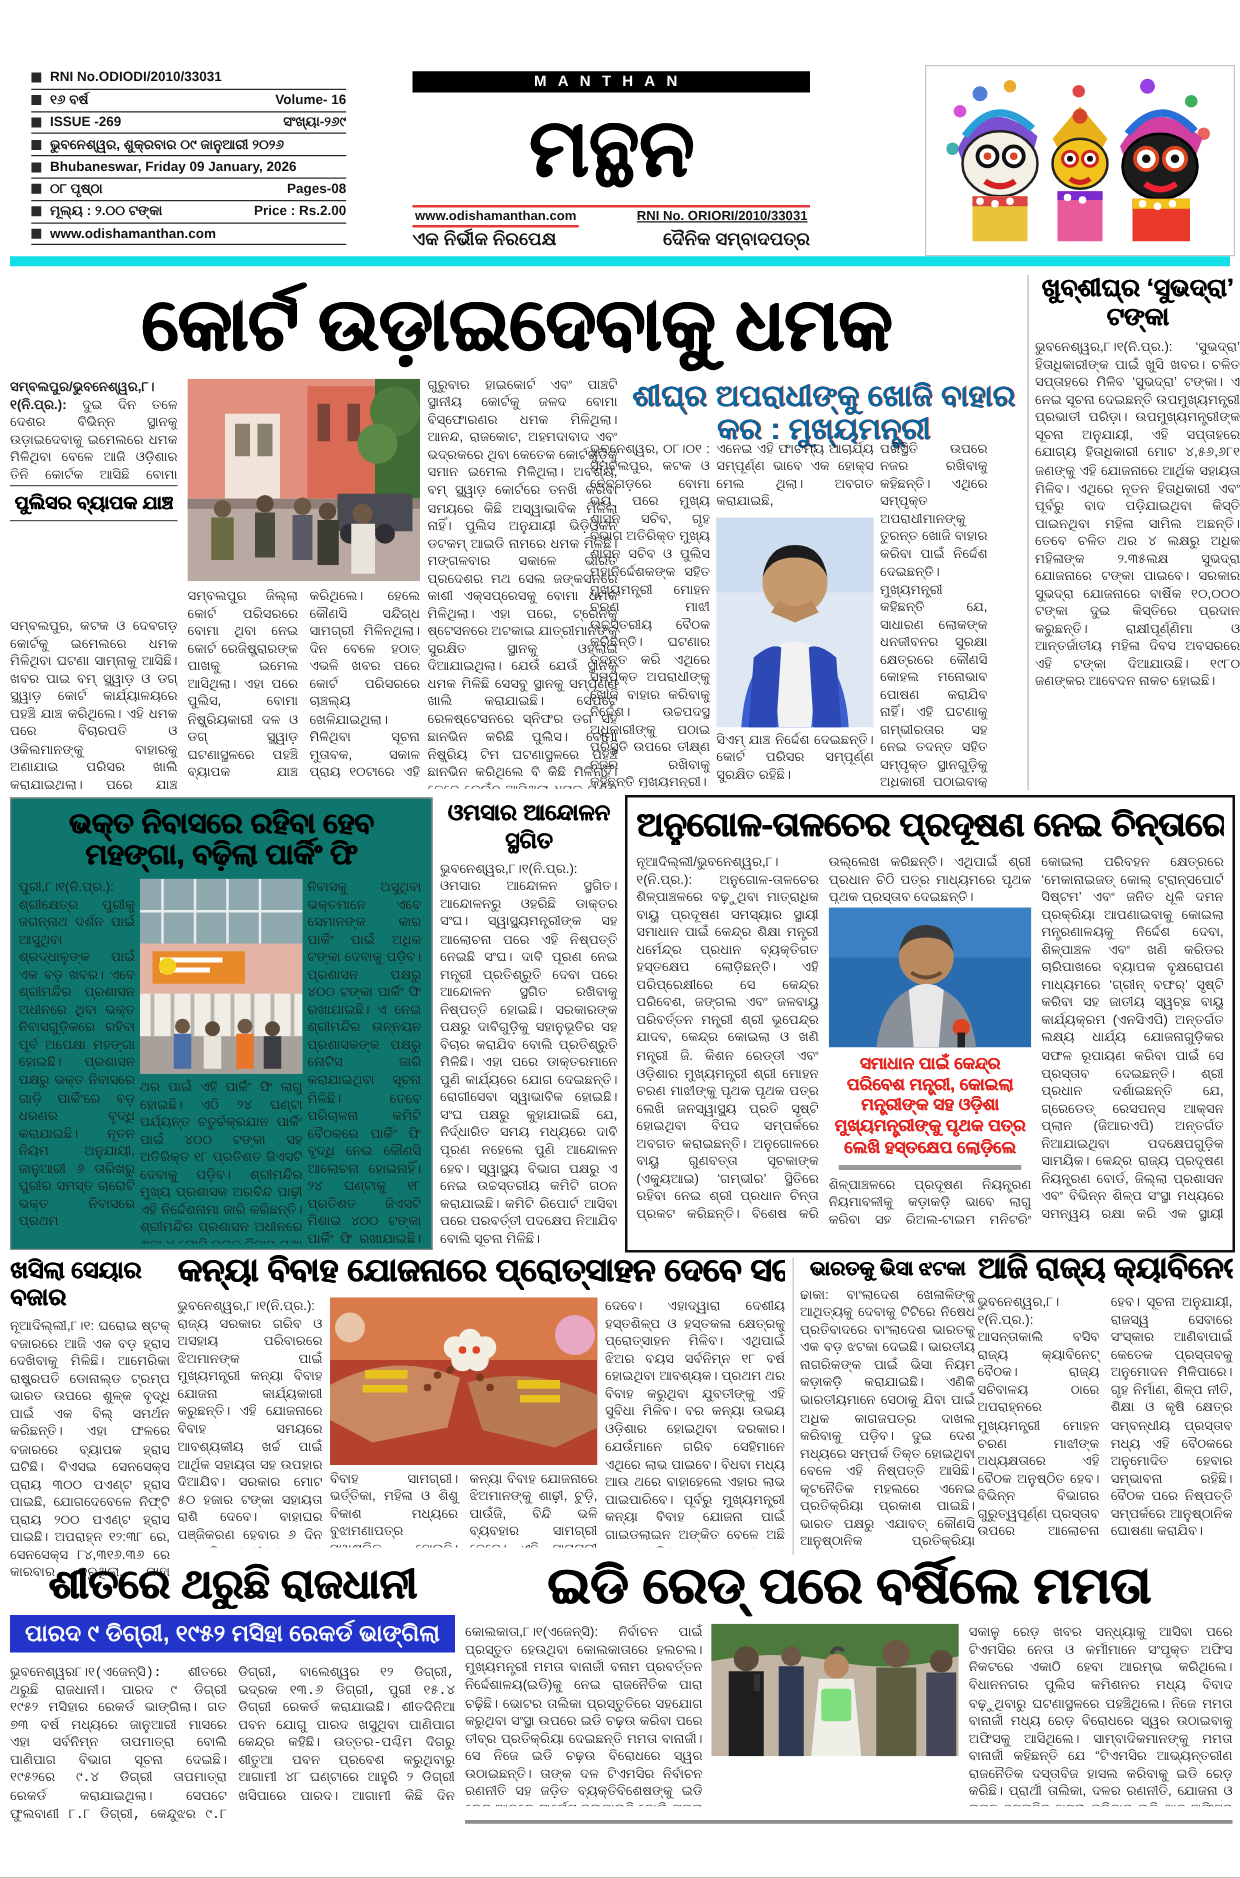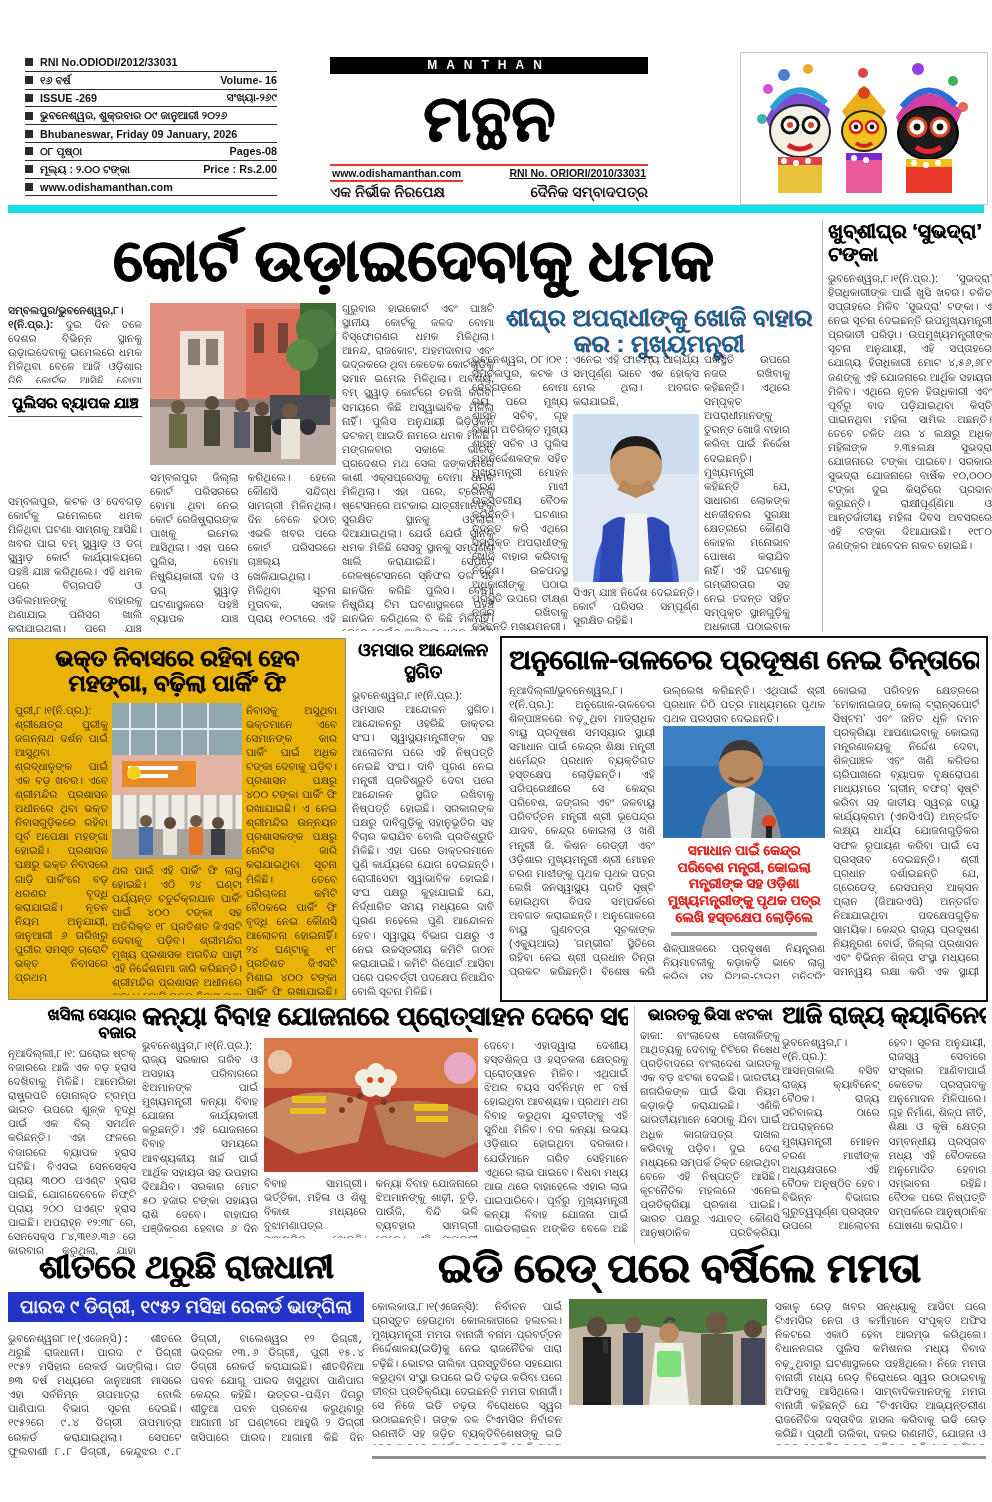--- a/index.html
+++ b/index.html
@@ -28,35 +28,35 @@
   .logo-urls .lr{padding:1px 2px;text-decoration:underline;}
   .logo-tags{left:330px;top:184px;width:318px;display:flex;justify-content:space-between;
              font-size:14.5px;font-weight:bold;}
   .deity-box{left:740px;top:52px;width:246px;height:151px;border:1px solid #c6c6c6;
              display:flex;align-items:center;justify-content:center;background:#fff;}
   .cyan-bar{left:8px;top:205px;width:976px;height:8px;background:#14dfe8;}
   
   .lead-hl{left:10px;top:216px;width:806px;height:88px;font-size:58px;line-height:88px;
            text-align:center;white-space:nowrap;text-shadow:1.5px 0 0 #000,0 1px 0 #000;}
   .aside-sub{left:822px;top:220px;width:164px;height:412px;border-left:1px solid #b9b9b9;padding-left:5px;}
-  .aside-hl{font-size:20px;line-height:1.15;text-align:left;margin-bottom:5px;
+  .aside-hl{font-size:20px;line-height:1.15;text-align:center;margin-bottom:5px;
             text-shadow:.6px 0 0 #000;}
   .sub1{left:8px;top:388px;width:134px;border-top:1.3px solid #555;border-bottom:1.3px solid #555;
         font-size:15px;padding:5px 0;line-height:1.15;text-shadow:.5px 0 0 #000;}
   .sub2{left:8px;top:424px;width:134px;border-bottom:1.3px solid #555;font-size:13px;
         padding:5px 0 6px;line-height:1.25;text-shadow:.5px 0 0 #000;}
   .red-sub{left:500px;top:305px;width:318px;font-size:24px;line-height:1.08;color:#0369a1;
            text-align:center;font-weight:bold;text-shadow:.6px 0 0 #e52620;}
   .cm-area{left:472px;top:352px;width:318px;height:278px;display:flex;}
   .cm-colA{width:96px;margin-right:5px;}
   .cm-colC{width:126px;margin-right:5px;display:flex;flex-direction:column;}
   .cm-colB{width:86px;}
   .photo{display:block;}
   
-  .pink-box{left:8px;top:638px;width:338px;height:362px;background:#eab308;border:1px solid #888;
+  .pink-box{left:8px;top:638px;width:338px;height:362px;background:#0f766e;border:1px solid #888;
             padding:5px 6px;box-sizing:border-box;}
   .pink-hl{font-size:23px;line-height:1.1;text-align:center;margin:2px 0 6px;text-shadow:.8px 0 0 #000;}
   .pink-grid{display:flex;height:292px;}
   .pg1{width:93px;margin-right:4px;}
   .pg2{width:130px;margin-right:4px;display:flex;flex-direction:column;}
   .pg3{width:91px;}
   .omsar{left:352px;top:640px;width:142px;height:360px;}
   .omsar-hl{font-size:18px;line-height:1.2;text-align:center;margin-bottom:5px;text-shadow:.5px 0 0 #000;}
   .dh-box{left:500px;top:636px;width:488px;height:366px;border:2px solid #111;
           padding:5px 7px;box-sizing:border-box;}
@@ -64,21 +64,21 @@
          overflow:hidden;text-shadow:1px 0 0 #000;}
   .dh-grid{display:flex;height:296px;}
   .dh1{width:146px;margin-right:8px;}
   .dh2{width:162px;margin-right:8px;display:flex;flex-direction:column;}
   .dh3{width:146px;}
   .dh-cap{color:#e52620;font-size:13.5px;font-weight:bold;text-align:center;line-height:1.25;
           margin-top:5px;text-shadow:.4px 0 0 #e52620;}
   .dh-rule{height:4px;background:#9a9a9a;margin:5px 8px 5px;}
   
   .share{left:8px;top:1006px;width:128px;height:238px;}
-  .share-hl{font-size:16px;text-align:right;margin-bottom:4px;text-shadow:.5px 0 0 #000;}
+  .share-hl{font-size:19px;text-align:left;margin-bottom:4px;text-shadow:.5px 0 0 #000;}
   .marriage{left:142px;top:1002px;width:486px;height:242px;}
   .mar-hl{font-size:26px;text-align:center;line-height:1.15;white-space:nowrap;overflow:hidden;
           text-shadow:.9px 0 0 #000;margin-bottom:6px;}
   .mar-grid{display:flex;height:200px;}
   .mg1{width:116px;margin-right:6px;}
   .mg2{width:214px;margin-right:6px;display:flex;flex-direction:column;}
   .mg3{width:144px;}
   .visa{left:634px;top:1006px;width:140px;height:238px;border-left:1px solid #c2c2c2;padding-left:5px;}
   .visa-hl{font-size:16px;text-align:center;margin-bottom:4px;text-shadow:.5px 0 0 #000;}
   .cabinet{left:782px;top:1001px;width:204px;height:243px;}
@@ -101,21 +101,21 @@
   .mam-cap{font-size:9.3px;line-height:1.3;text-align:justify;margin-top:3px;color:#222;}
 </style>
 </head>
 <body>
 
 <div class="page">
 
   <div class="abs info-box">
     <div class="info-row">
         <span class="sq"></span>
-        <span>RNI No.ODIODI/2012/33031</span>
+        <span>RNI No.ODIODI/2010/33031</span>
         <span class="ir-r"></span>
       </div>
     <div class="info-row">
         <span class="sq"></span>
         <span>୧୬ ବର୍ଷ</span>
         <span class="ir-r">Volume- 16</span>
       </div>
     <div class="info-row">
         <span class="sq"></span>
         <span>ISSUE -269</span>

